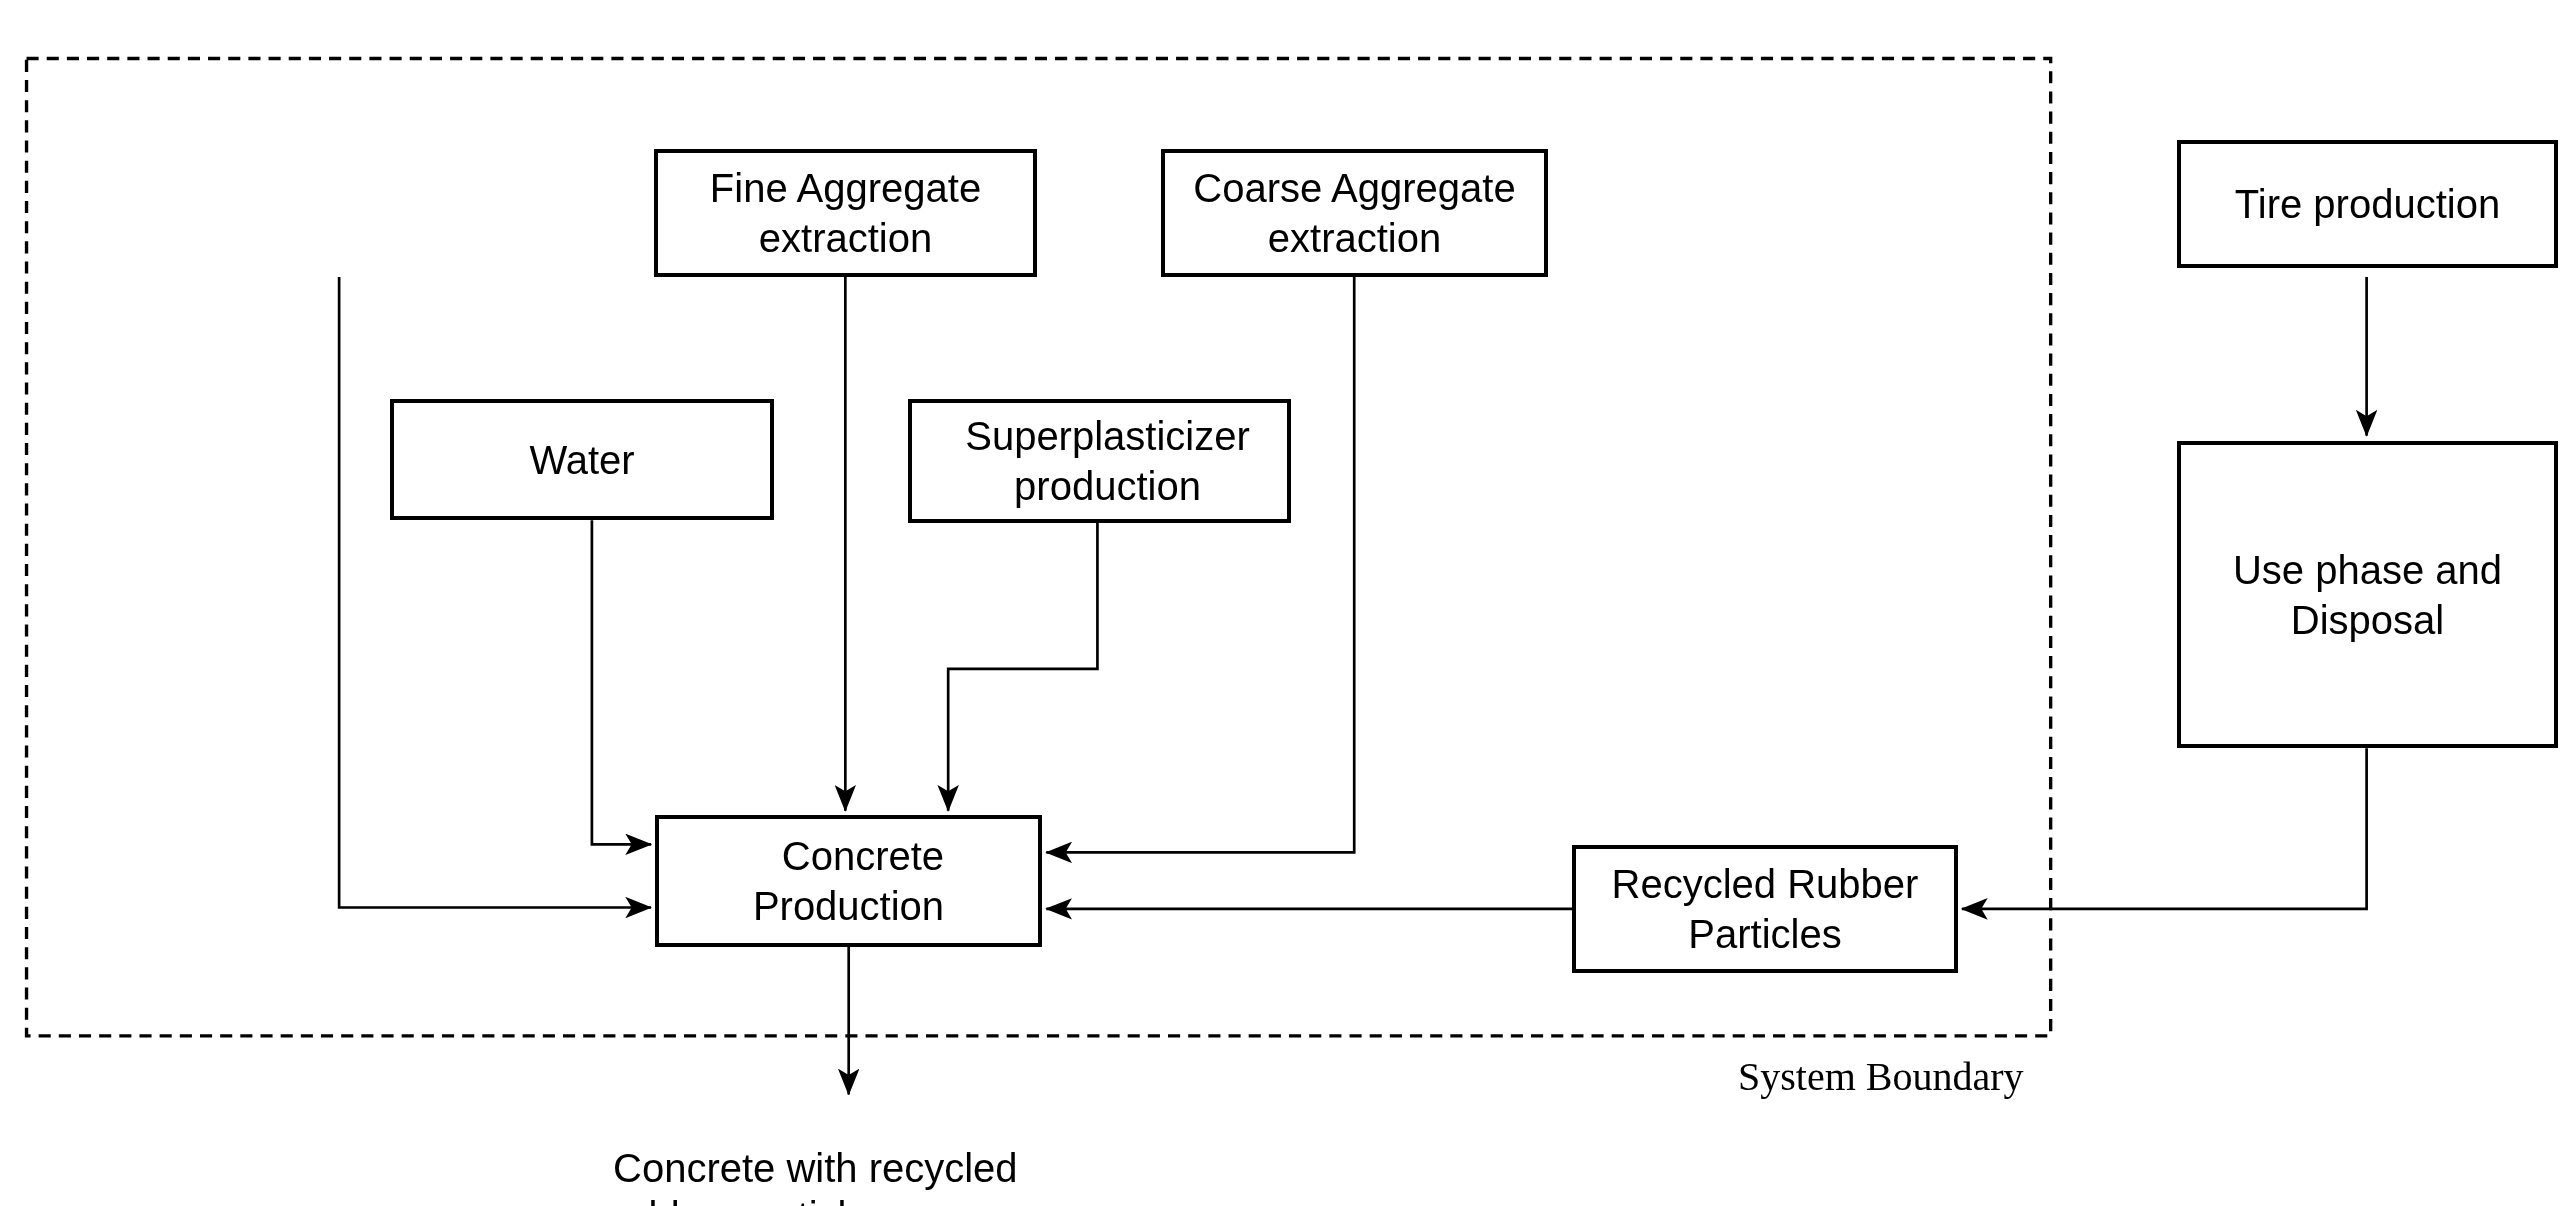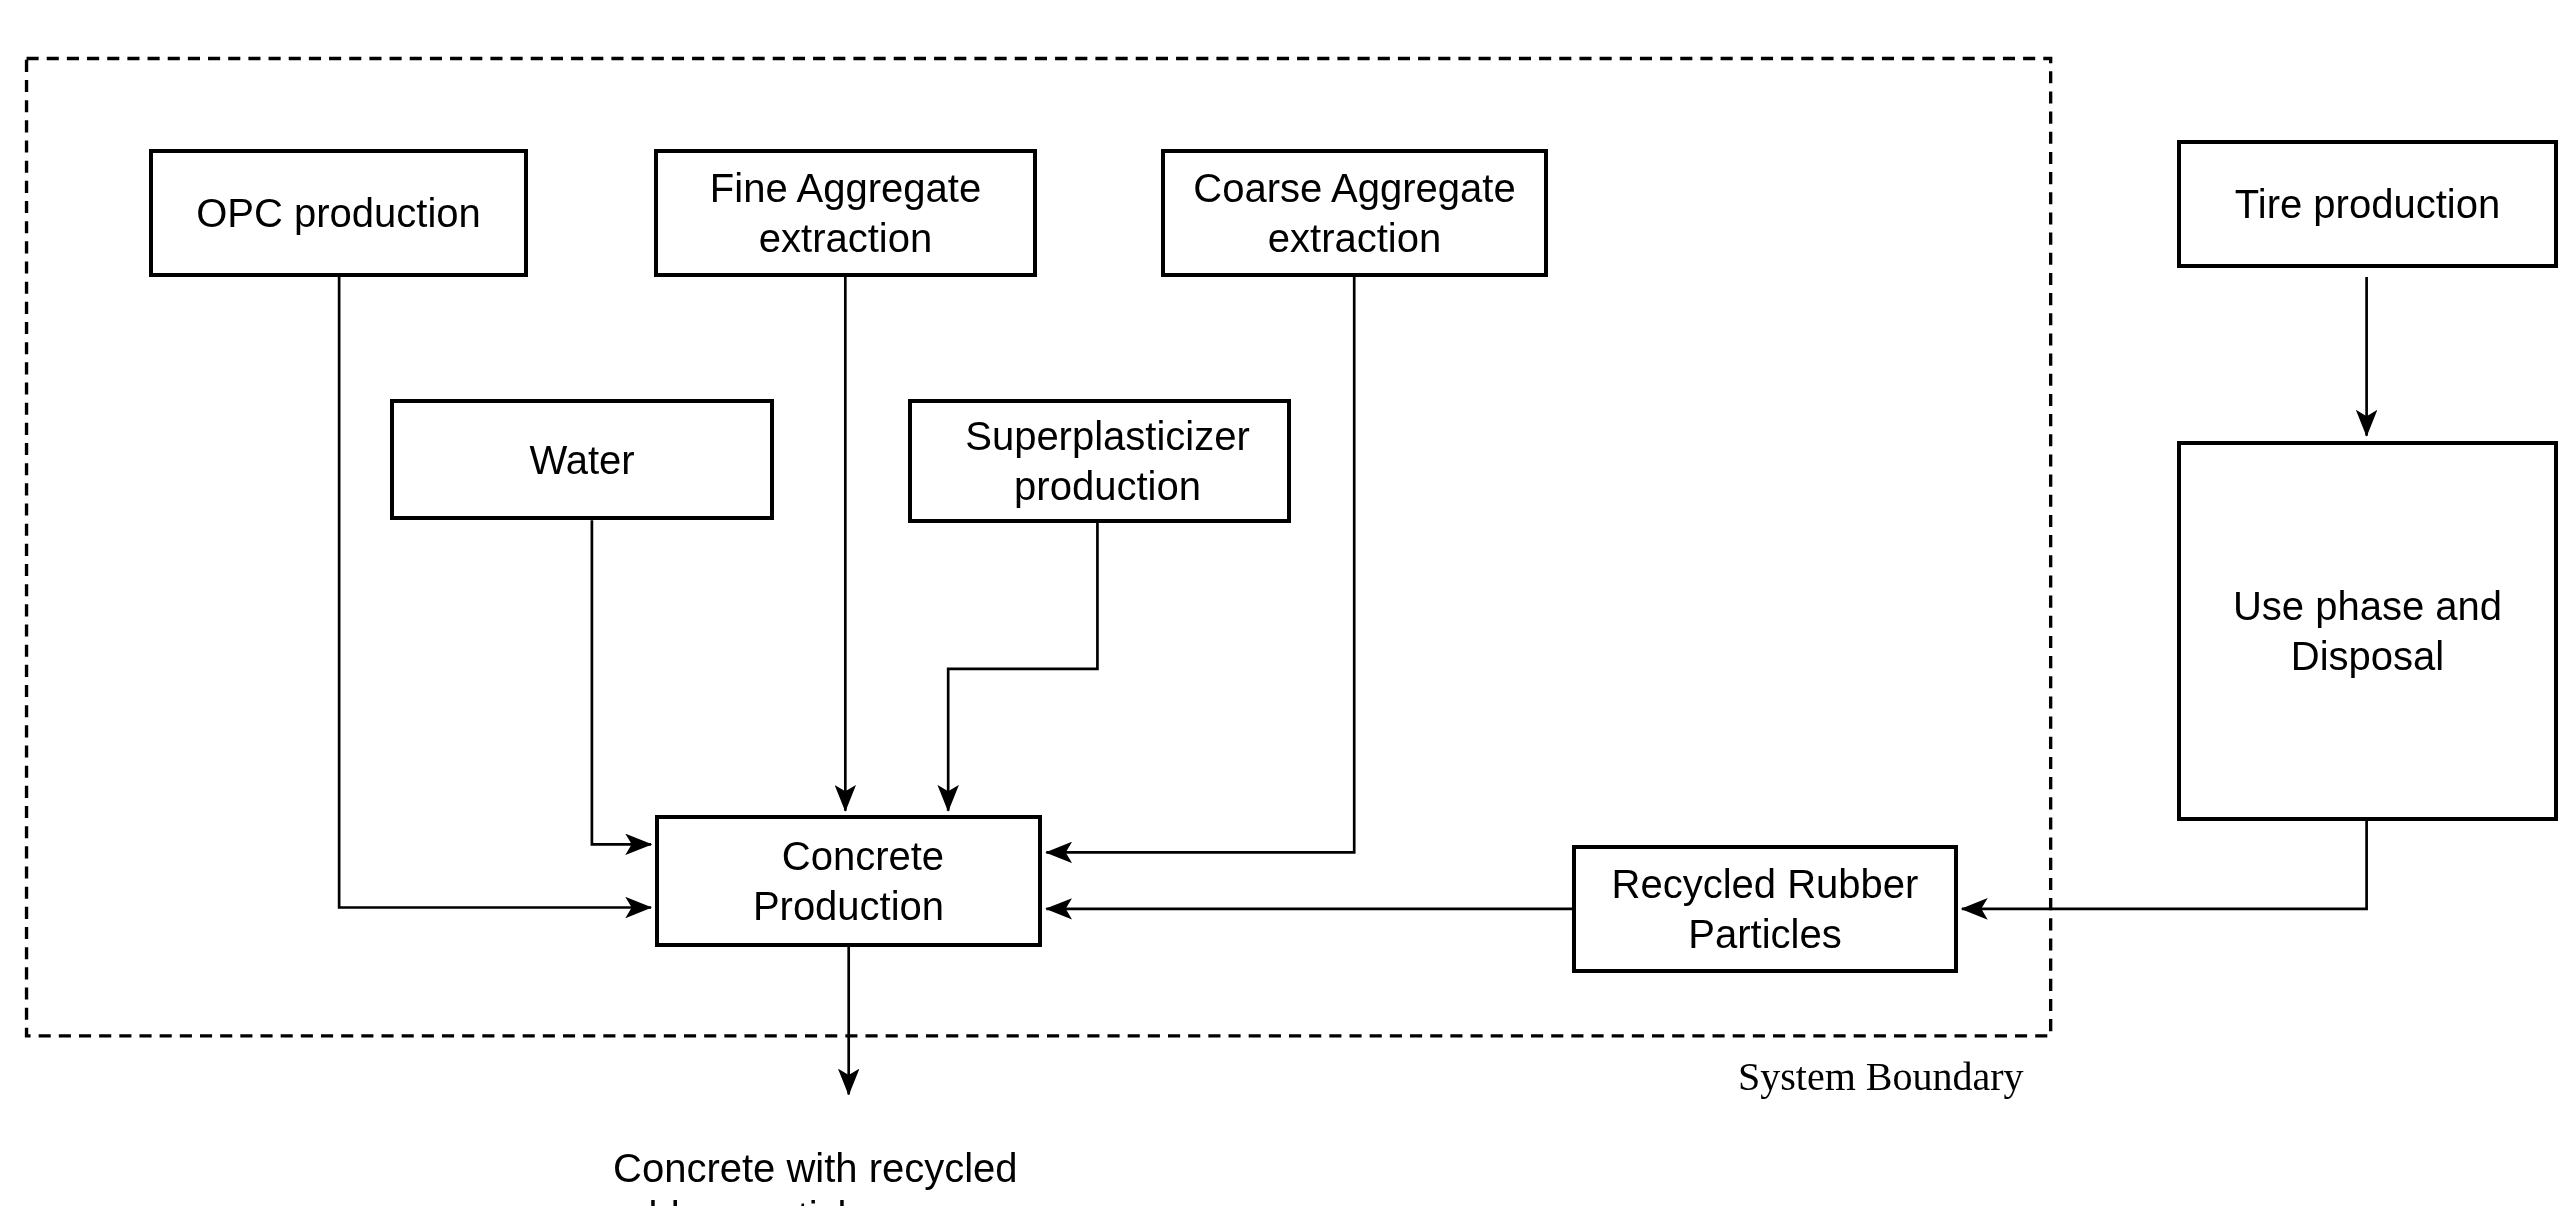--- a/index.html
+++ b/index.html
@@ -55,23 +55,20 @@
     <polyline points="3520,1113 3520,1352 2918,1352" fill="none" stroke="#000000" stroke-width="4" marker-end="url(#arrow)"></polyline>
     <polyline points="2338,1352 1556,1352" fill="none" stroke="#000000" stroke-width="4" marker-end="url(#arrow)"></polyline>
     <polyline points="2014,412 2014,1268 1556,1268" fill="none" stroke="#000000" stroke-width="4" marker-end="url(#arrow)"></polyline>
     <polyline points="1257,412 1257,1206" fill="none" stroke="#000000" stroke-width="4" marker-end="url(#arrow)"></polyline>
     <polyline points="1632,778 1632,995 1410,995 1410,1206" fill="none" stroke="#000000" stroke-width="4" marker-end="url(#arrow)"></polyline>
     <polyline points="880,774 880,1256 968,1256" fill="none" stroke="#000000" stroke-width="4" marker-end="url(#arrow)"></polyline>
     <polyline points="504,412 504,1350 968,1350" fill="none" stroke="#000000" stroke-width="4" marker-end="url(#arrow)"></polyline>
     <polyline points="1262,1400 1262,1628" fill="none" stroke="#000000" stroke-width="4" marker-end="url(#arrow)"></polyline>
   </svg>
 
-  <div class="node" style="left:149px; top:149px; width:379px; height:128px;">
-    <span>OPC production</span>
-  </div>
 
   <div class="node" style="left:654px; top:149px; width:383px; height:128px;">
     <span>Fine Aggregate
 extraction</span>
   </div>
 
   <div class="node" style="left:1161px; top:149px; width:387px; height:128px;">
     <span>Coarse Aggregate
 extraction</span>
   </div>
@@ -82,21 +79,21 @@
 
   <div class="node" style="left:390px; top:399px; width:384px; height:121px;">
     <span>Water</span>
   </div>
 
   <div class="node" style="left:908px; top:399px; width:383px; height:124px;padding-left:16px;">
     <span>Superplasticizer
 production</span>
   </div>
 
-  <div class="node" style="left:2177px; top:441px; width:381px; height:380px;">
+  <div class="node" style="left:2177px; top:441px; width:381px; height:307px;">
     <span>Use phase and
 Disposal</span>
   </div>
 
   <div class="node" style="left:655px; top:815px; width:387px; height:132px;text-align:right;">
     <span>Concrete
 Production</span>
   </div>
 
   <div class="node" style="left:1572px; top:845px; width:386px; height:128px;">

